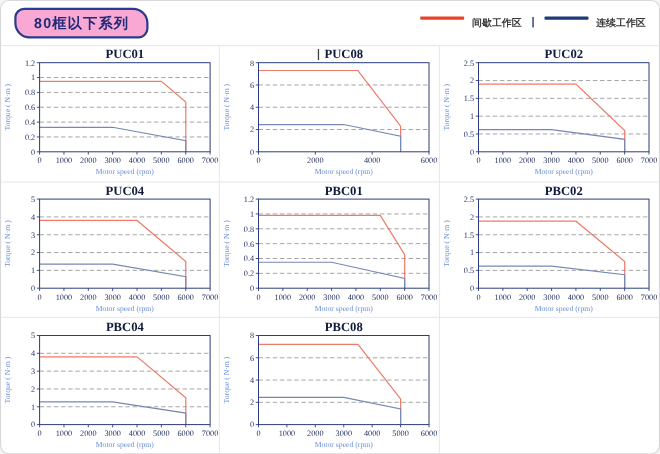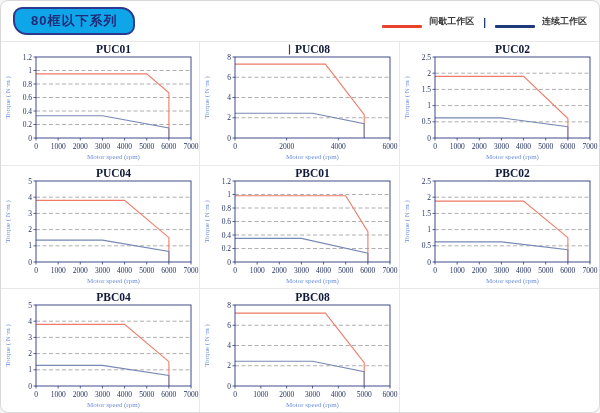--- a/index.html
+++ b/index.html
@@ -9,23 +9,23 @@
     font-family:"Liberation Sans", sans-serif;
     overflow:hidden; margin:0 auto; position:relative;
   }
   .header {
     height:40px; display:flex; align-items:center;
     justify-content:space-between; padding:0 12px; box-sizing:border-box;
   }
   .badge {
     border:2px solid #2a3a8f; color:#1f2a78; font-weight:bold;
     font-size:13px; padding:3px 16px; border-radius:9px 14px 9px 14px;
-    letter-spacing:1px; background:#0ea5e9;
-  }
-  .legend { display:flex; align-items:flex-end; gap:7px; }
+    letter-spacing:1px; background:#f9a8d4;
+  }
+  .legend { display:flex; align-items:flex-start; gap:7px; }
   .legend-label { font-size:9px; font-weight:bold; color:#3a3a3a; }
   .legend-line { width:40px; height:3px; border-radius:1px; }
   .legend-sep { color:#1f3a7a; font-size:10px; font-weight:bold; padding:0 2px; }
   .grid {
     display:grid; grid-template-columns:repeat(3,1fr);
     grid-template-rows:repeat(3,1fr);
     height:371px; border-top:1px solid #e8e8e8;
   }
   .cell {
     border-right:1px solid #e8e8e8; border-bottom:1px solid #e8e8e8;

